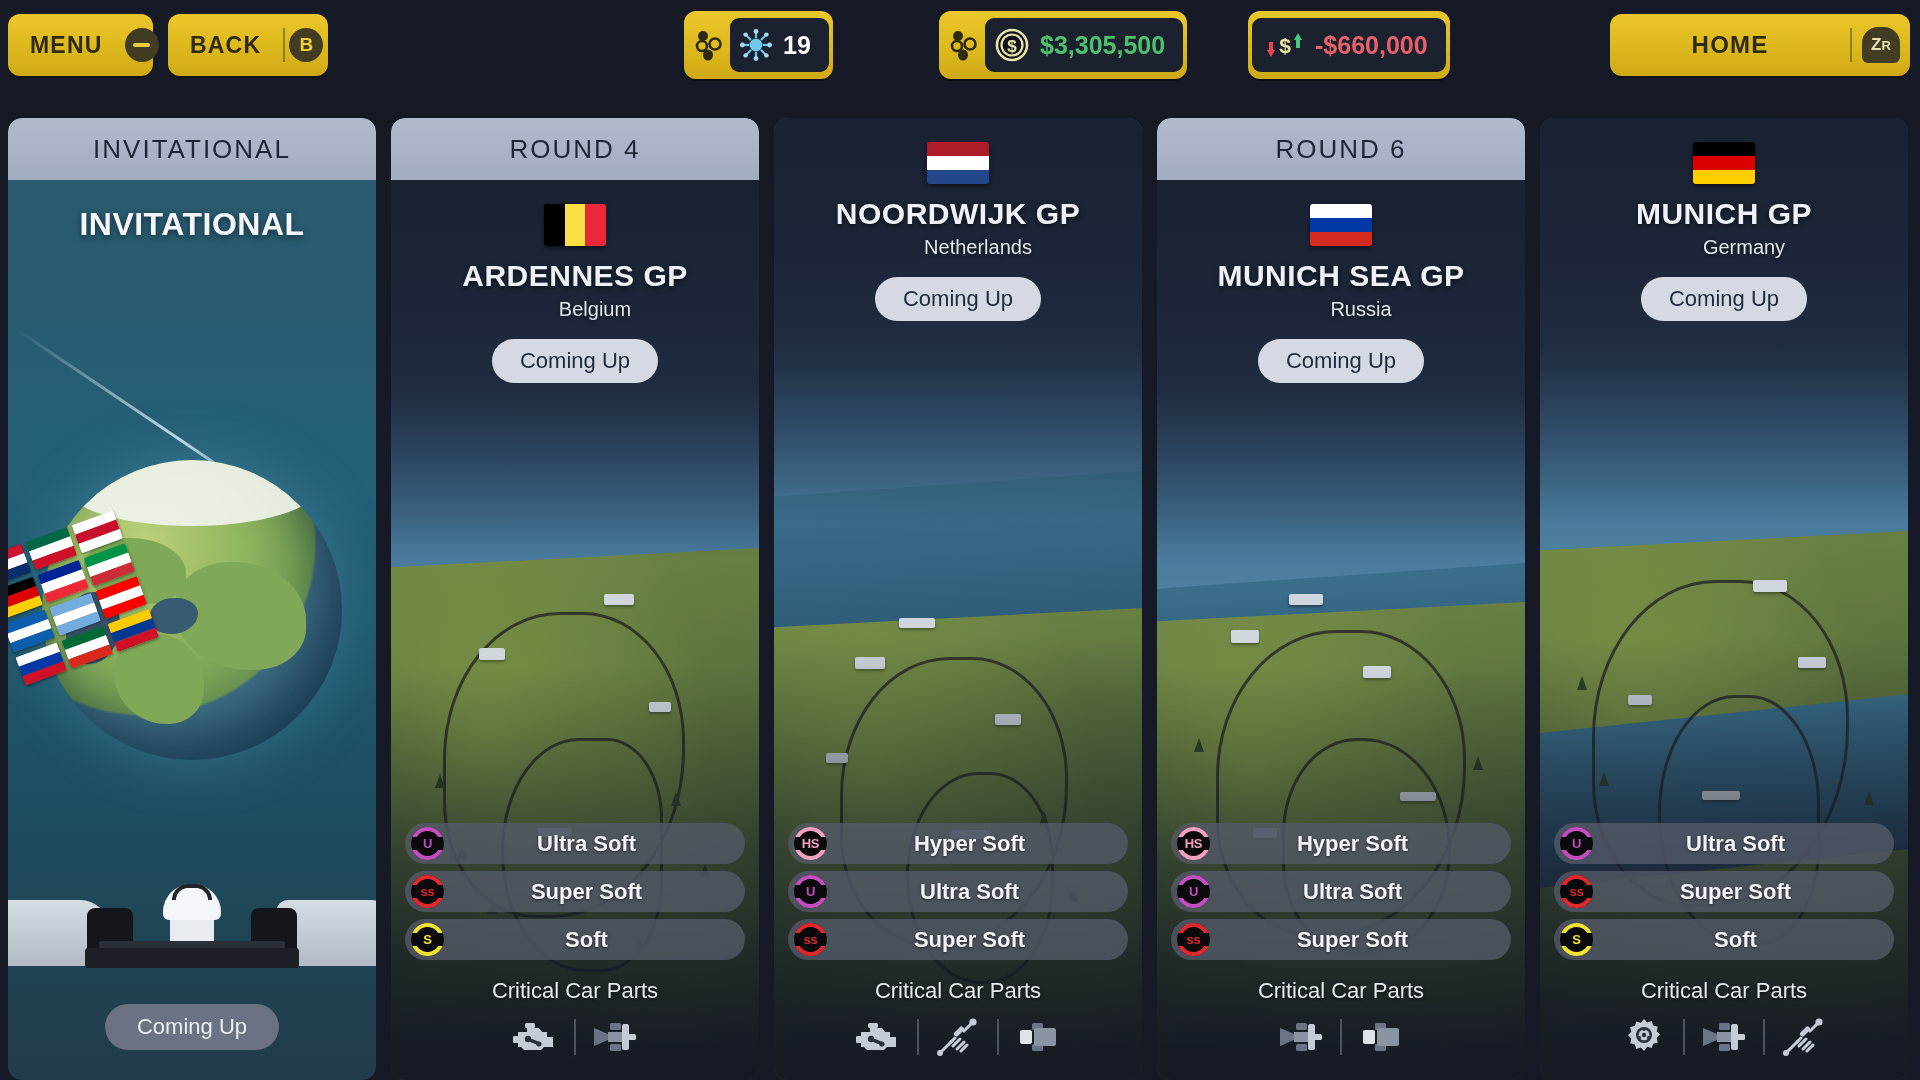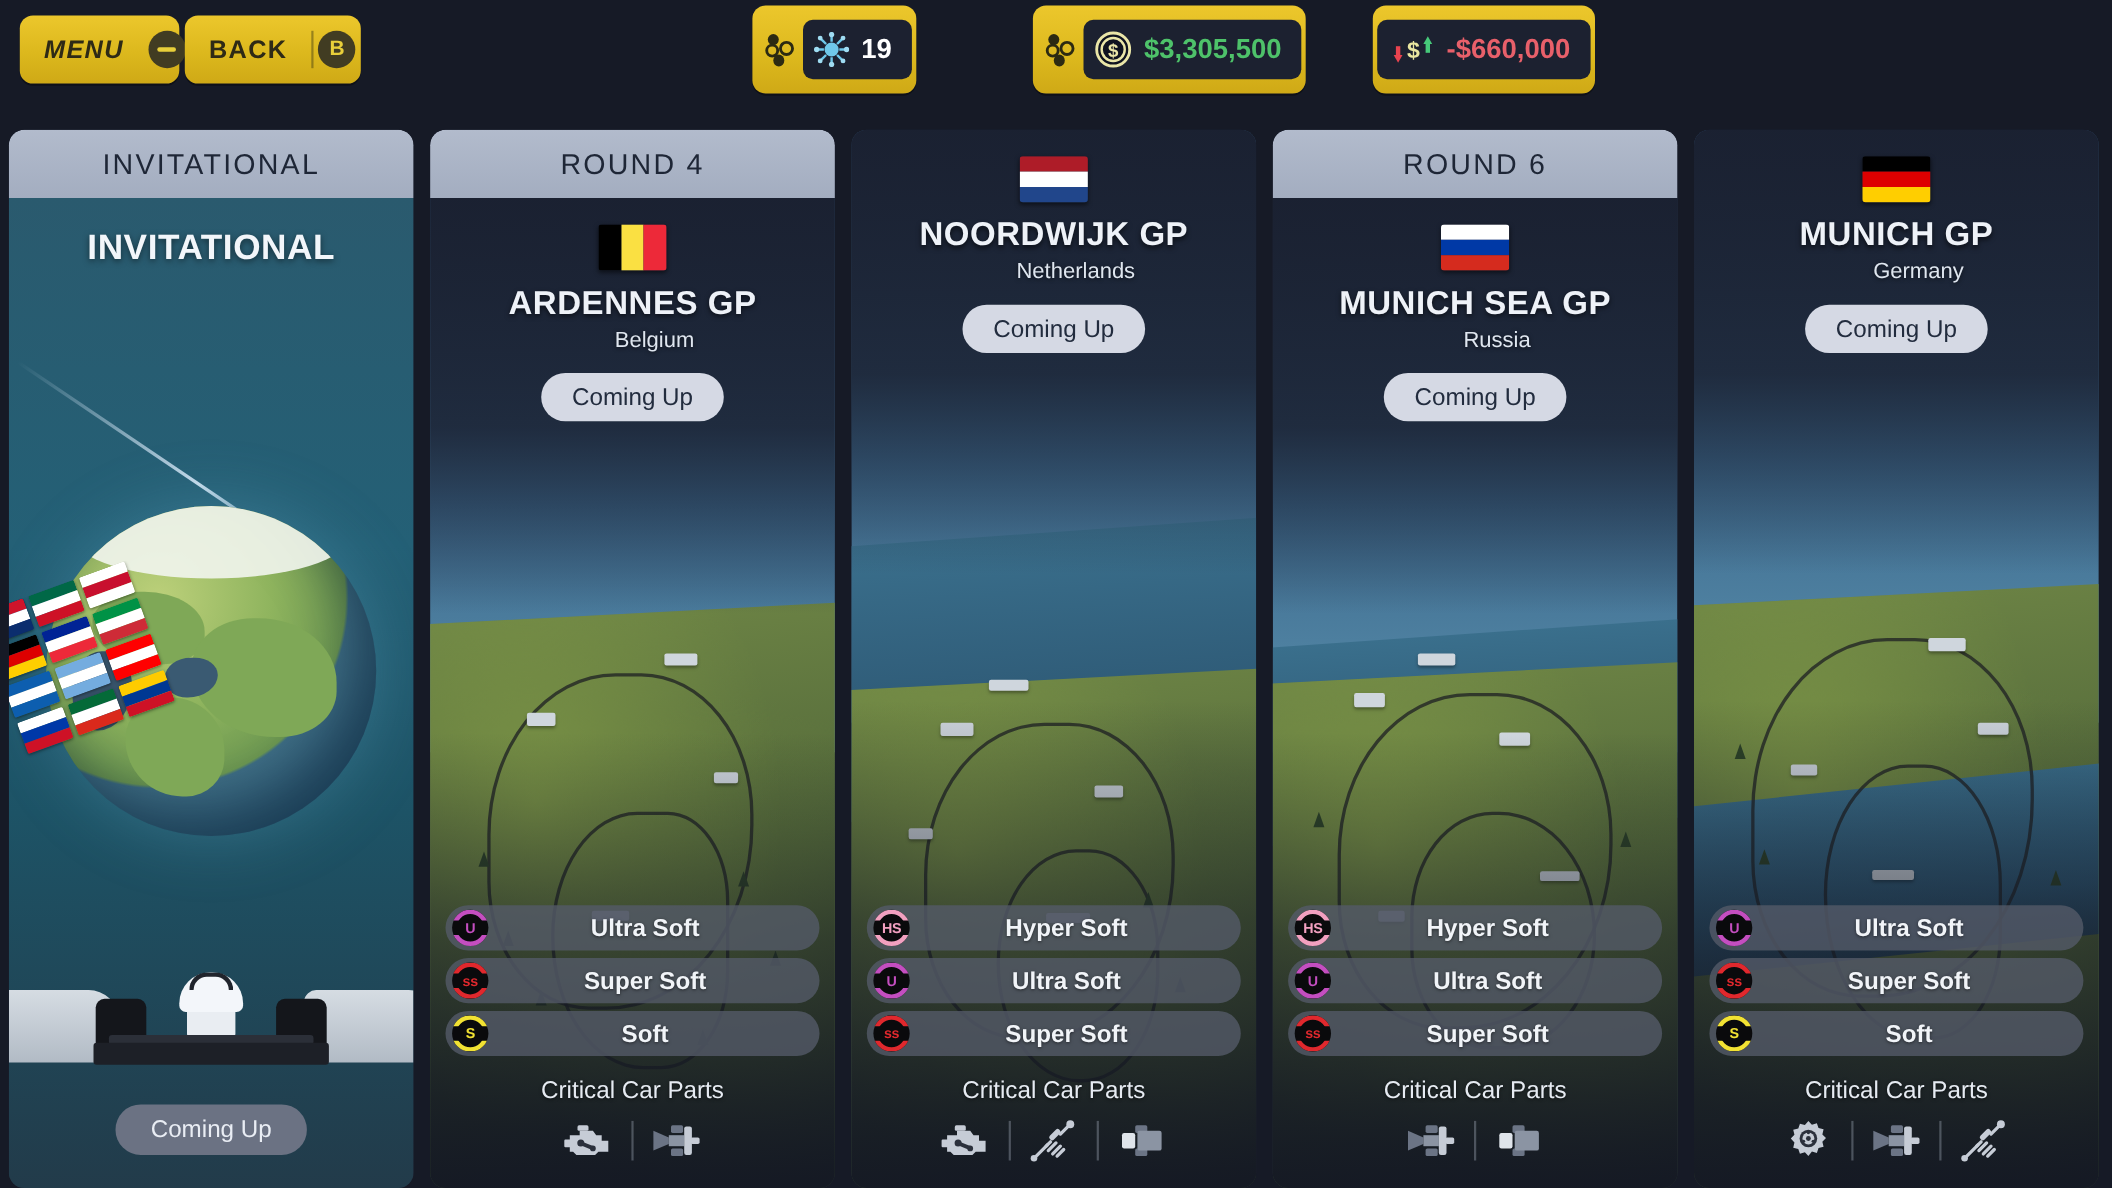--- a/index.html
+++ b/index.html
@@ -38,28 +38,28 @@
     color:#e8cf3a; font-size:19px; font-weight:bold;
   }
   .keycircle .minus { width:17px; height:4px; background:#e8cf3a; border-radius:2px; }
   .keyzr {
     width:38px; height:36px; border-radius:16px 16px 6px 6px;
     background:#413c22; display:flex; align-items:center; justify-content:center;
     color:#ece2b0; font-size:17px; font-weight:bold;
   }
   .keyzr .sm { font-size:13px; }
 
-  #menu-btn { position:absolute; left:18px; width:145px;font-style:italic; }
+  #menu-btn { position:absolute; left:8px; width:145px; }
   #back-btn { position:absolute; left:168px; width:160px; }
   #home-btn { position:absolute; right:10px; width:300px; }
   #home-btn .lbl { flex:1; text-align:center; font-size:24px; }
 
   
   .chip {
-    position:absolute; height:80px; border-radius:12px;
+    position:absolute; height:68px; border-radius:12px;
     background:linear-gradient(180deg,#ecc72c 0%,#dcb81d 60%,#cfa916 100%);
     display:flex; align-items:center; padding:4px;
     box-shadow:0 2px 0 rgba(0,0,0,.35);
   }
   .chip .tricon { width:42px; display:flex; align-items:center; justify-content:center; }
   .chip .inner {
     height:54px; background:#1c2130; border-radius:9px;
     display:flex; align-items:center; padding:0 18px 0 10px; gap:11px;
   }
   .chip .val { font-size:25px; font-weight:bold; white-space:nowrap; }
@@ -390,20 +390,30 @@
         </g>
         <g fill="#46c97a">
           <rect x="30" y="10" width="4" height="10"></rect>
           <polygon points="28,12 36,12 32,5"></polygon>
         </g>
       </svg>
       <div class="val" style="color:#e8606a">-$660,000</div>
     </div>
   </div>
 
+  <div class="pillbtn" id="home-btn">
+    <div class="lbl">HOME</div>
+    <div class="sep"></div>
+    <div class="key">
+      <div class="keyzr">
+          <span>Z</span>
+          <span class="sm">R</span>
+        </div>
+    </div>
+  </div>
 </div>
 
 <div class="cards">
 
   <div class="card invit">
     <div class="card-head">
       <span>INVITATIONAL</span>
     </div>
     <div class="card-body invit-body">
       <div class="beam"></div>

